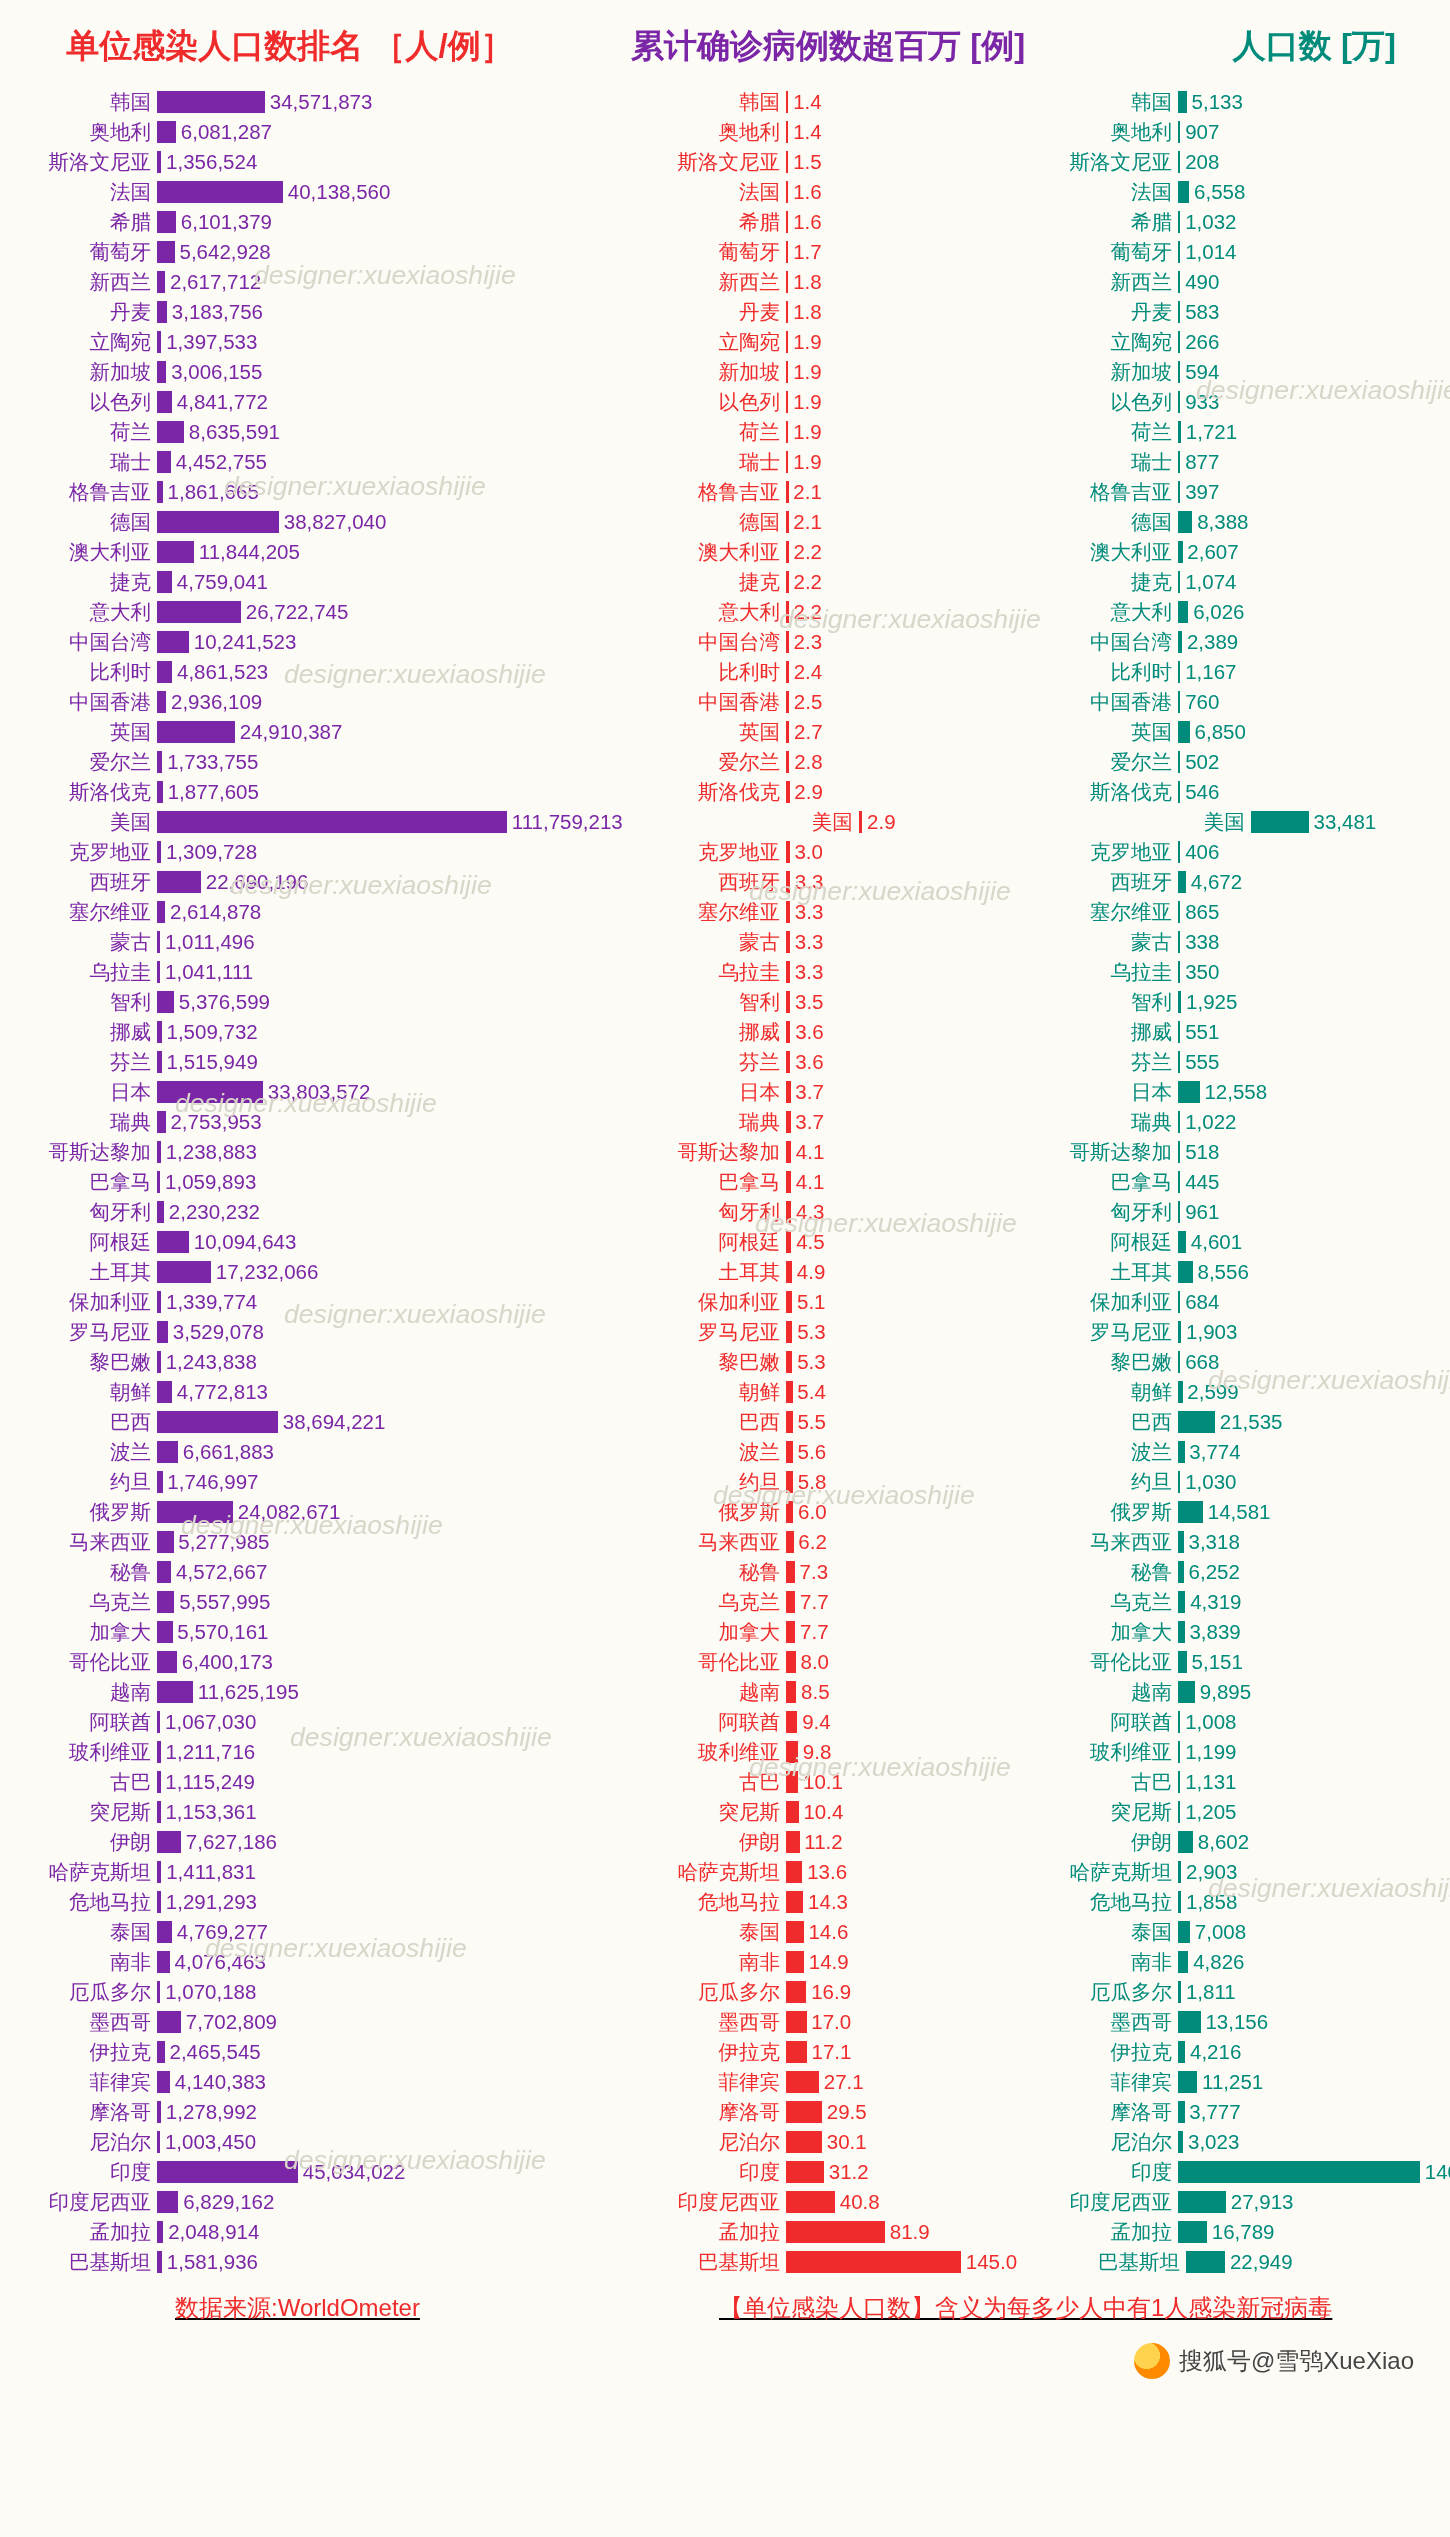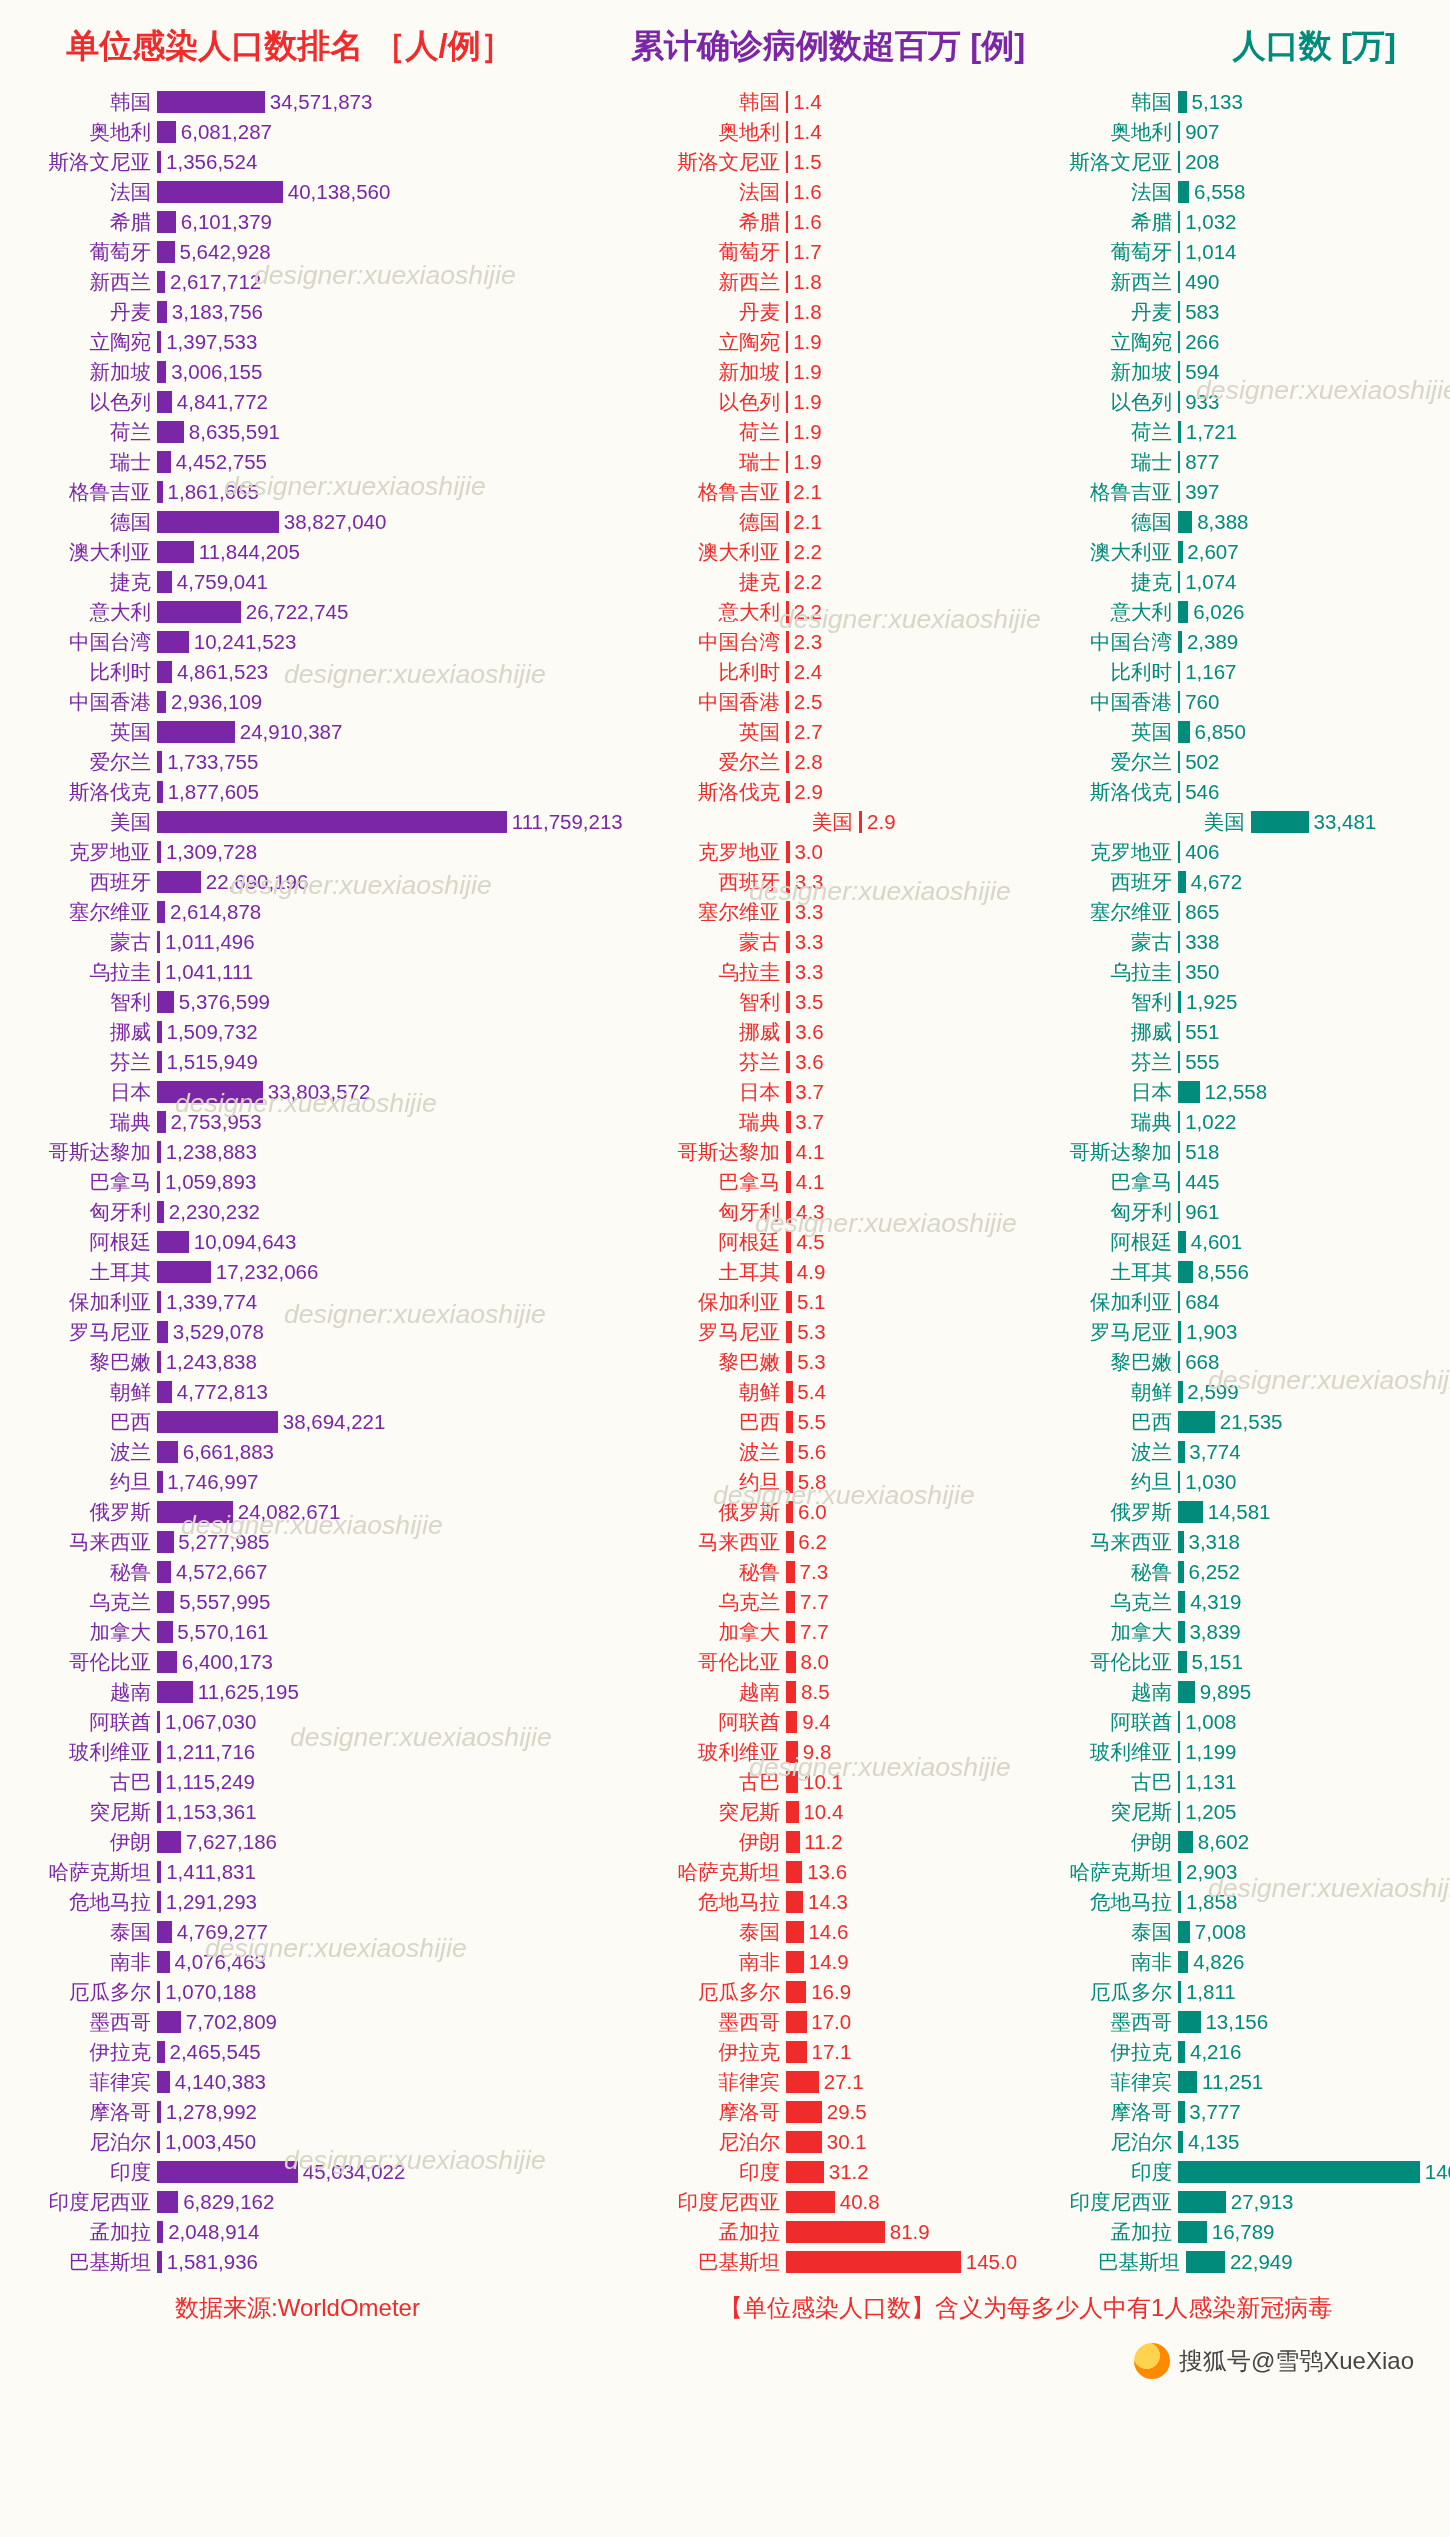--- a/index.html
+++ b/index.html
@@ -116,20 +116,21 @@
   .c3 .val {
     font-size: 20.5px;
     color: #008b7b;
     padding-left: 4.8px;
     white-space: nowrap;
   }
   .footer {
     display:flex;
     margin-top: 15px;
     font-size: 24px;
+    text-decoration: underline;
   }
   .footer .src { color:#ef2b2b; flex:0 0 544px; padding-left:157px;}
   .footer .note{ color:#ef2b2b; flex:1;}
   .credit {
     position:absolute;
     right:36px;
     bottom:18px;
     font-size:24px;
     color:#444;
     display:flex;
@@ -1736,21 +1737,21 @@
           <div class="lbl">尼泊尔</div>
           <div class="barwrap">
             <div class="bar" style="width: 36px;"></div>
             <div class="val">30.1</div>
           </div>
         </div>
         <div class="c3">
           <div class="lbl">尼泊尔</div>
           <div class="barwrap">
             <div class="bar" style="width: 5.2px;"></div>
-            <div class="val">4,135</div>
+            <div class="val">3,023</div>
           </div>
         </div>
       </div>
       <div class="row">
         <div class="c1">
           <div class="lbl">印度</div>
           <div class="barwrap">
             <div class="bar" style="width: 141px;"></div>
             <div class="val">45,034,022</div>
           </div>

